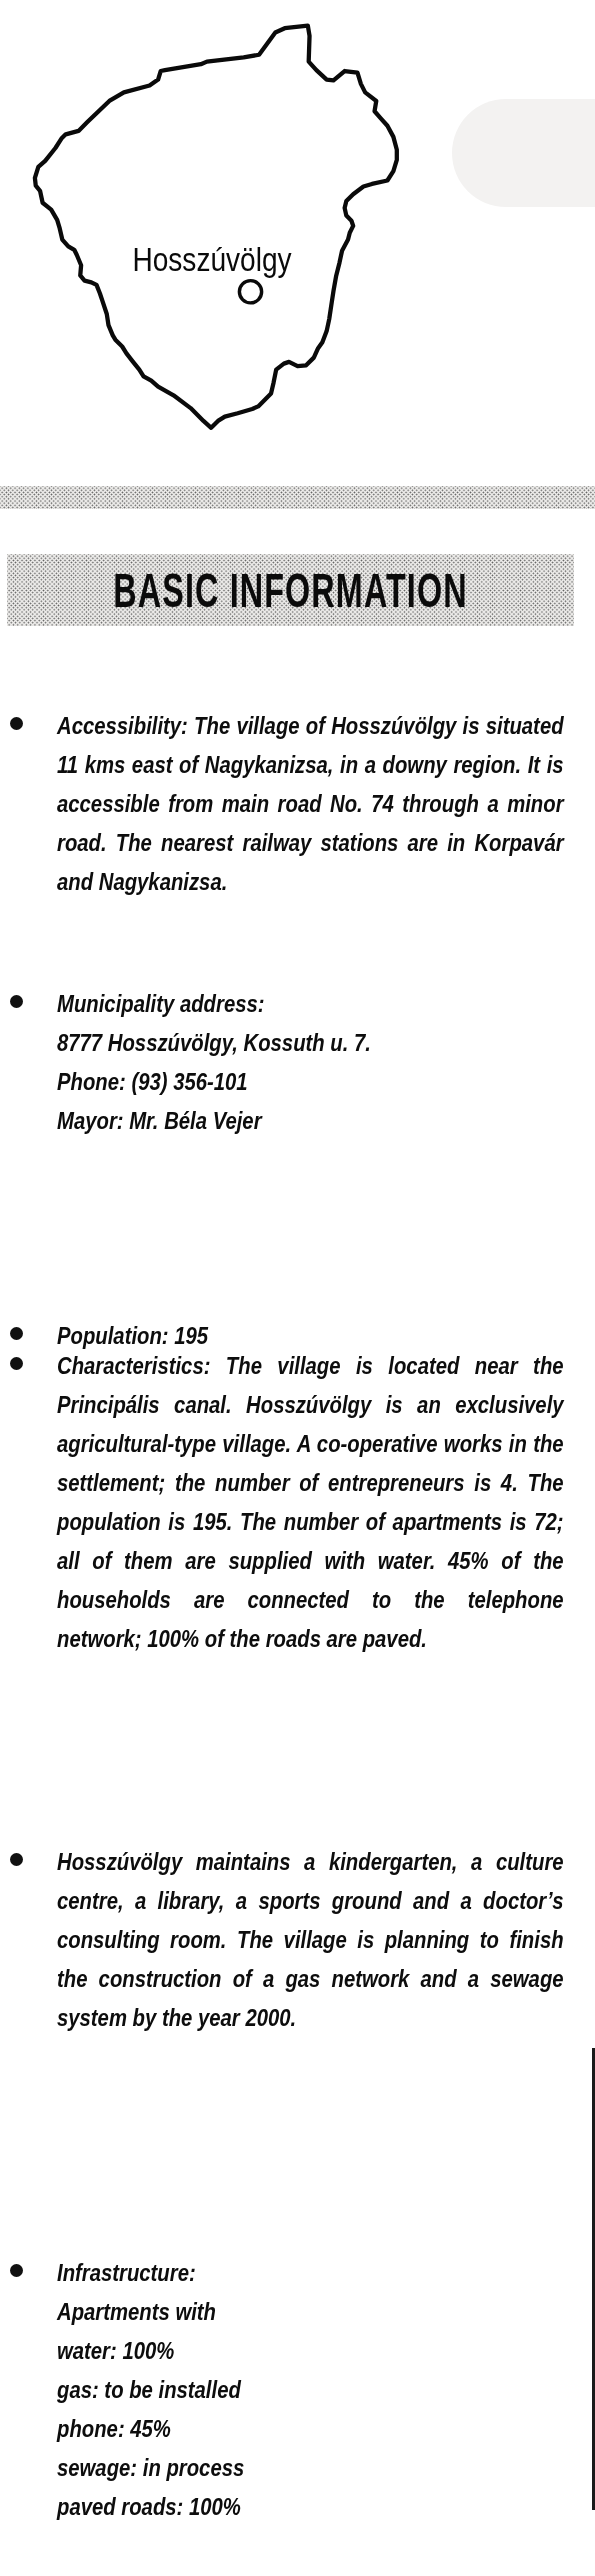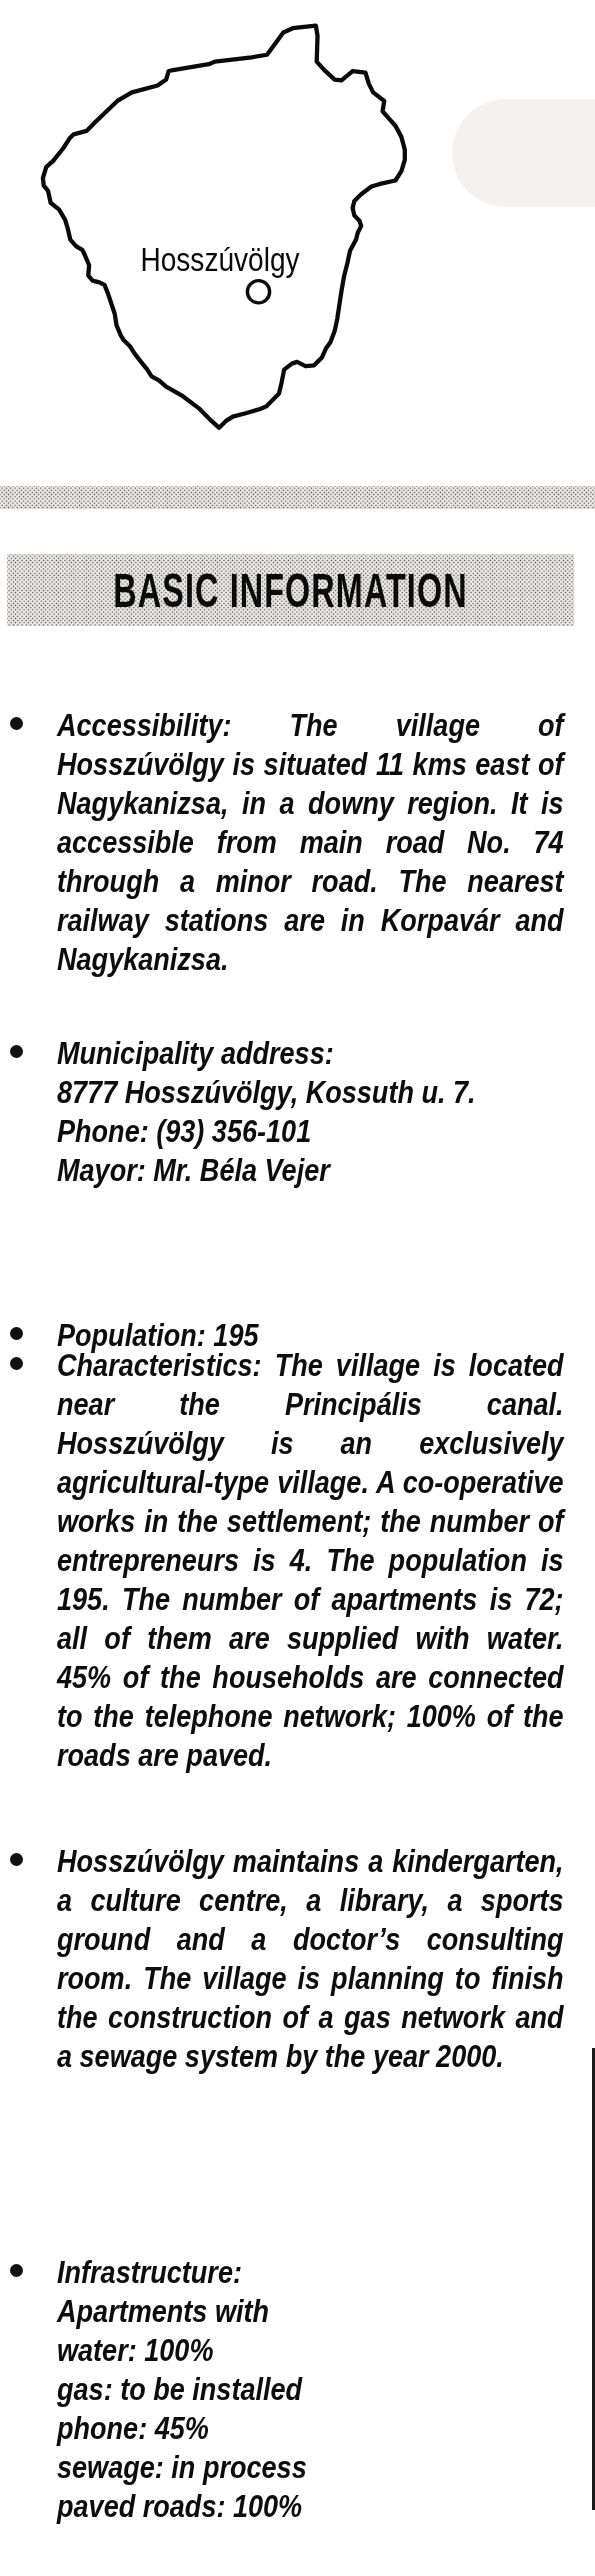--- a/index.html
+++ b/index.html
@@ -4,21 +4,21 @@
 <style>
   html,body{margin:0;padding:0;}
   body{
     position:relative;
     width:595px;height:2576px;
     background:#ffffff;
     font-family:"Liberation Sans", sans-serif;
     overflow:hidden;
   }
   
-  .map-wrap{position:absolute;left:12px;top:0;width:428px;height:462px;}
+  .map-wrap{position:absolute;left:4px;top:0;width:428px;height:462px;}
   .map-wrap svg{display:block;}
   .scan-blob{
     position:absolute;left:452px;top:99px;width:144px;height:108px;
     background:#f3f2f1;border-radius:54px 0 0 54px;
   }
   
   .halftone{
     background-color:#efeeec;
     background-image:
       radial-gradient(circle,#5d5d5d 26%,rgba(0,0,0,0) 30%),
@@ -39,21 +39,21 @@
     letter-spacing:1.7px;
     color:#0b0b0b;
     transform:scaleX(0.66);
     transform-origin:50% 50%;
     white-space:nowrap;
   }
   
   .bullet-item{
     position:absolute;left:57px;width:506px;
     font-weight:bold;font-style:italic;
-    font-size:32px;line-height:39px;color:#0d0d0d;
+    font-size:24px;line-height:39px;color:#0d0d0d;
   }
   .cx{width:599px;transform:scaleX(0.8457);transform-origin:0 0;}
   .just{text-align:justify;}
   .dot{
     position:absolute;left:-47px;top:11px;width:13px;height:13px;
     border-radius:50%;background:#111;
   }
   .line{display:block;}
   .edge-artifact{
     position:absolute;right:0;top:2048px;width:3.4px;height:462px;
@@ -77,21 +77,21 @@
 
 <div class="section-bar halftone">
   <span class="title">BASIC INFORMATION</span>
 </div>
 
 <div class="bullet-item" style="top:706px">
   <span class="dot"></span>
   <div class="cx just">Accessibility: The village of Hosszúvölgy is situated 11 kms east of Nagykanizsa, in a downy region. It is accessible from main road No. 74 through a minor road. The nearest railway stations are in Korpavár and Nagykanizsa.</div>
 </div>
 
-<div class="bullet-item" style="top:1034px">
+<div class="bullet-item" style="top:984px">
   <span class="dot"></span>
   <div class="cx">
     <span class="line">Municipality address:</span>
     <span class="line">8777 Hosszúvölgy, Kossuth u. 7.</span>
     <span class="line">Phone: (93) 356-101</span>
     <span class="line">Mayor: Mr. Béla Vejer</span>
   </div>
 </div>
 
 <div class="bullet-item" style="top:1316px">

